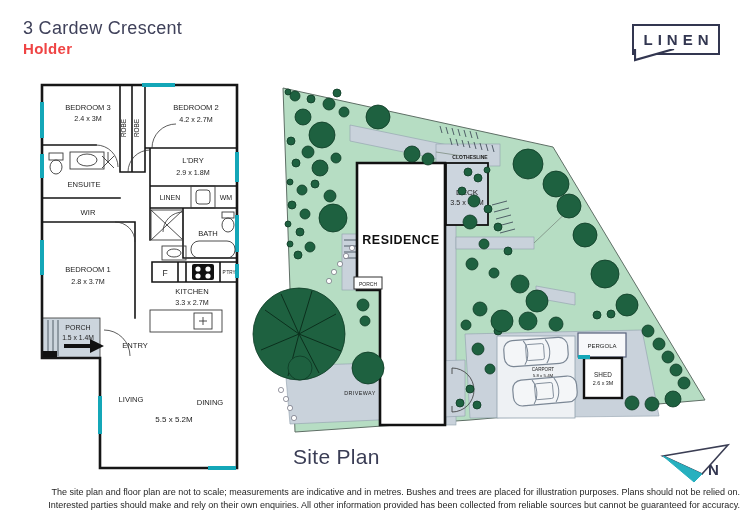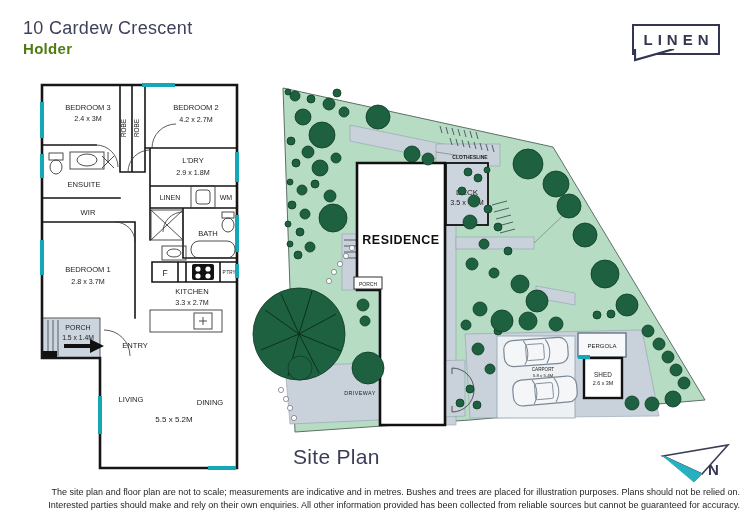--- a/index.html
+++ b/index.html
@@ -1,19 +1,19 @@
 <!DOCTYPE html>
 <html><head>
 <meta charset="utf-8">
 <style>
   html,body{margin:0;padding:0;background:#fff;}
   #stage{position:relative;width:750px;height:530px;background:#fff;overflow:hidden;
          font-family:"Liberation Sans",sans-serif;}
   .hdr-address{position:absolute;left:23px;top:18px;font-size:18px;font-weight:500;color:#3f415a;letter-spacing:.3px;}
-  .hdr-suburb{position:absolute;left:23px;top:40px;font-size:15px;font-weight:700;color:#4d7c0f;letter-spacing:.3px;}
+  .hdr-suburb{position:absolute;left:23px;top:40px;font-size:15px;font-weight:700;color:#ef4444;letter-spacing:.3px;}
   .logo-box{position:absolute;left:632px;top:24px;width:84px;height:27px;border:2.4px solid #323650;
             display:flex;align-items:center;justify-content:center;background:#fff;}
   .logo-text{font-size:15px;font-weight:700;color:#323650;letter-spacing:5px;padding-left:5px;}
   .logo-tail{position:absolute;left:634px;top:49px;}
   .disclaimer{position:absolute;left:10px;top:486px;width:730px;text-align:right;
               font-size:9px;line-height:1.4;color:#1f1f1f;}
   svg{position:absolute;left:0;top:0;}
   svg text{font-family:"Liberation Sans",sans-serif;fill:#222;}
   .rm{font-size:7.6px;text-anchor:middle;fill:#1c1c1c;}
   .dim{font-size:7.2px;text-anchor:middle;fill:#1c1c1c;}
@@ -33,21 +33,21 @@
   .tree{fill:#1e6140;stroke:#0e3a24;stroke-width:.8;}
   .stone-step{fill:#fff;stroke:#556;stroke-width:.6;}
   .fence{stroke:#7c8d82;stroke-width:.8;fill:none;}
   .hatch{stroke:#44505c;stroke-width:.9;fill:none;}
 </style>
 </head>
 <body>
 
 <div id="stage">
 
-  <div class="hdr-address">10 Cardew Crescent</div>
+  <div class="hdr-address">3 Cardew Crescent</div>
   <div class="hdr-suburb">Holder</div>
 
   <div class="logo-box">
     <span class="logo-text">LINEN</span>
   </div>
   <svg class="logo-tail" width="45" height="16">
     <path d="M1,0 L1,11 L40,0" fill="#fff" stroke="#323650" stroke-width="2.2"></path>
   </svg>
 
   <svg width="750" height="530" viewBox="0 0 750 530">

